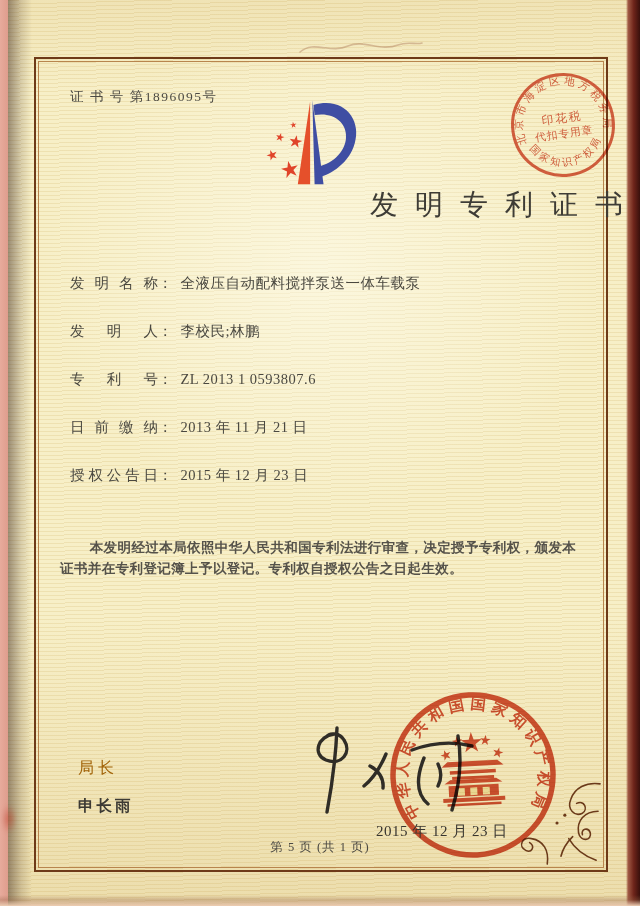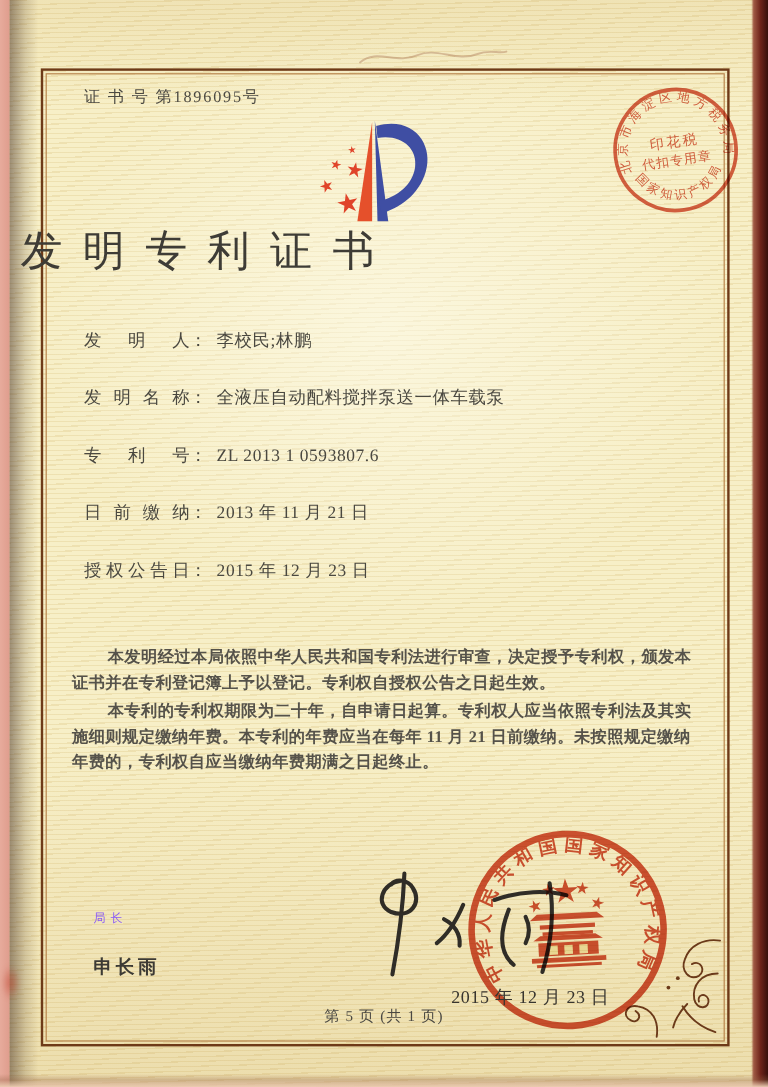--- a/index.html
+++ b/index.html
@@ -29,32 +29,32 @@
     background:linear-gradient(90deg,rgba(55,33,24,.48),rgba(55,33,24,.16) 55%,rgba(55,33,24,0));}
   .edge-bottom{position:absolute;bottom:0;left:0;right:0;height:11px;
     background:linear-gradient(0deg,#ecccb2 0%,rgba(150,100,70,.35) 55%,rgba(150,100,70,0) 100%);}
   .edge-smudge{position:absolute;left:1px;top:804px;width:16px;height:30px;
     background:radial-gradient(rgba(190,60,40,.55),rgba(190,60,40,0) 70%);filter:blur(2px);}
   
   .frame{position:absolute;left:34px;top:57px;width:570px;height:811px;
     border:2px solid #6e3a18;}
   .frame::after{content:"";position:absolute;inset:2px;border:1px solid #b8854d;}
   
-  .cert-no{position:absolute;left:70px;top:72px;font-size:13.5px;letter-spacing:1.5px;color:#4c4a43;}
-  .cert-title{position:absolute;top:186px;left:0;right:0;text-align:left;
-    font-size:35px;letter-spacing:17px;text-indent:17px;color:#3e3c36;font-weight:500;}
+  .cert-no{position:absolute;left:70px;top:88px;font-size:13.5px;letter-spacing:1.5px;color:#4c4a43;}
+  .cert-title{position:absolute;top:186px;left:0;right:0;text-align:right;
+    font-size:28px;letter-spacing:17px;text-indent:17px;color:#3e3c36;font-weight:500;}
   .logo{position:absolute;left:253px;top:96px;width:112px;height:95px;}
   .fields{position:absolute;left:70px;top:274px;width:500px;}
   .f-row{height:17px;margin-bottom:31px;font-size:14.5px;color:#4a4840;white-space:nowrap;}
   .f-label{display:inline-block;width:88px;text-align:justify;text-align-last:justify;vertical-align:top;}
   .f-colon{margin:0 2px 0 0;}
   .f-value{margin-left:6px;letter-spacing:.5px;}
   .body-text{position:absolute;left:60px;top:537px;width:522px;color:#55524a;font-weight:bold;}
   .body-text p{margin:0 0 2px 0;font-size:13.5px;line-height:1.58;text-indent:2.2em;letter-spacing:.4px;}
-  .director{position:absolute;left:78px;top:758px;font-size:10px;letter-spacing:4px;color:#8b5cf6;}
+  .director{position:absolute;left:78px;top:758px;font-size:16px;letter-spacing:4px;color:#a16207;}
   .director-name{position:absolute;left:78px;top:796px;font-size:15.5px;letter-spacing:3px;color:#3c3a34;font-weight:bold;}
   .signature{position:absolute;left:300px;top:720px;width:200px;height:100px;}
   .issue-date{position:absolute;left:376px;top:822px;font-size:15px;letter-spacing:.5px;color:#38352f;z-index:6;}
   .page-footer{position:absolute;left:0;right:0;top:839px;text-align:center;font-size:12.5px;letter-spacing:1px;color:#4a4842;}
   
   .tax-seal{position:absolute;left:508px;top:70px;width:110px;height:110px;
     transform:rotate(-8deg);mix-blend-mode:multiply;opacity:.92;z-index:5;}
   .office-seal{position:absolute;left:386px;top:688px;width:174px;height:174px;
     transform:rotate(-3deg);mix-blend-mode:multiply;opacity:.93;z-index:4;}
   .corner-flourish{position:absolute;left:514px;top:778px;width:88px;height:88px;z-index:2;}
@@ -109,39 +109,38 @@
       <textPath href="#taxBottom" startOffset="1.5">国家知识产权局</textPath>
     </text>
     <text x="54" y="51" text-anchor="middle" font-size="11.5" letter-spacing="2" fill="#d4573f">印花税</text>
     <text x="54" y="66" text-anchor="middle" font-size="10.5" letter-spacing="1" fill="#d4573f">代扣专用章</text>
   </svg>
 
   <div class="cert-title">发明专利证书</div>
 
   <div class="fields">
     <div class="f-row">
-      <span class="f-label">发明人</span><span class="f-colon">：</span><span class="f-value">李校民;林鹏</span>
+      <span class="f-label">发明名称</span><span class="f-colon">：</span><span class="f-value">全液压自动配料搅拌泵送一体车载泵</span>
     </div>
     <div class="f-row">
-      <span class="f-label">发明名称</span><span class="f-colon">：</span><span class="f-value">全液压自动配料搅拌泵送一体车载泵</span>
+      <span class="f-label">发明人</span><span class="f-colon">：</span><span class="f-value">李校民;林鹏</span>
     </div>
     <div class="f-row">
       <span class="f-label">专利号</span><span class="f-colon">：</span><span class="f-value">ZL 2013 1 0593807.6</span>
     </div>
     <div class="f-row">
       <span class="f-label">日前缴纳</span><span class="f-colon">：</span><span class="f-value">2013 年 11 月 21 日</span>
     </div>
     <div class="f-row">
       <span class="f-label">授权公告日</span><span class="f-colon">：</span><span class="f-value">2015 年 12 月 23 日</span>
     </div>
   </div>
 
   <div class="body-text">
     <p>本发明经过本局依照中华人民共和国专利法进行审查，决定授予专利权，颁发本证书并在专利登记簿上予以登记。专利权自授权公告之日起生效。</p>
-    <p>本专利的专利权期限为二十年，自申请日起算。专利权人应当依照专利法及其实施细则规定缴纳年费。本专利的年费应当在每年 11 月 21 日前缴纳。未按照规定缴纳年费的，专利权自应当缴纳年费期满之日起终止。</p>
   </div>
 
   <div class="director">局长</div>
   <div class="director-name">申长雨</div>
 
   <svg class="signature" viewBox="0 0 200 100">
     <g fill="none" stroke="#201e1b" stroke-width="3.4" stroke-linecap="round" opacity=".92">
       <path d="M34,14 C18,16 12,34 26,40 C42,46 52,32 44,20 C40,13 30,12 26,17"></path>
       <path d="M37,8 C36,32 33,60 27,92"></path>
       <path d="M86,34 C80,48 74,58 64,66 M70,46 C78,50 84,58 83,68"></path>

